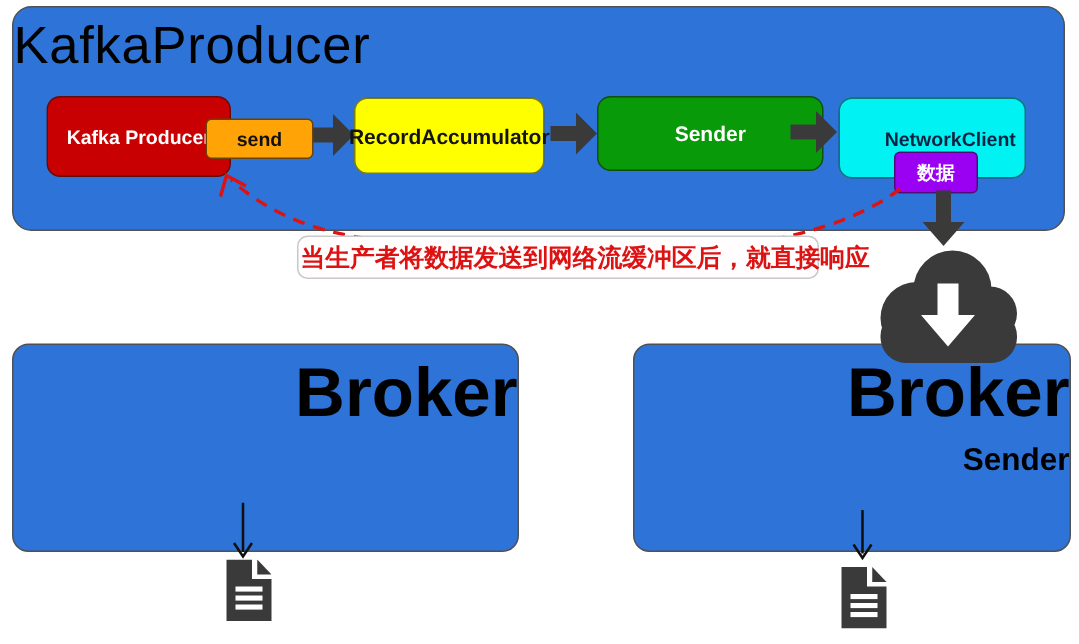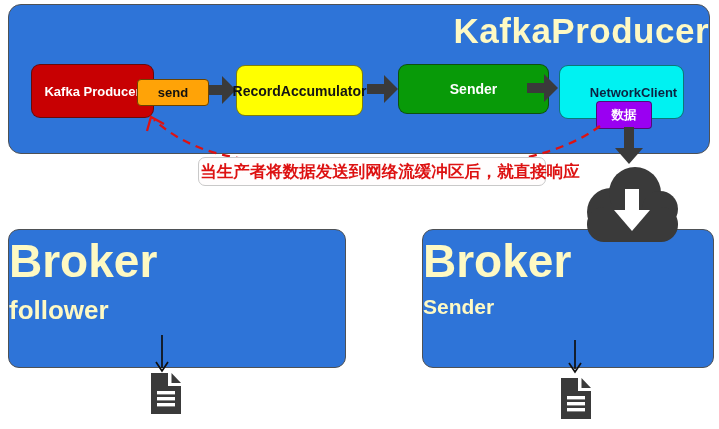--- a/index.html
+++ b/index.html
@@ -6,22 +6,22 @@
   .canvas{
     position:relative;width:719px;height:429px;background:#ffffff;overflow:hidden;
     font-family:"Liberation Sans","DejaVu Sans",sans-serif;
   }
   
   .producer{
     position:absolute;left:8px;top:4px;width:702px;height:150px;
     border:1.5px solid #4e5155;border-radius:13px;box-sizing:border-box;
   }
   .producer-title{
-    position:absolute;left:0;right:0;top:6px;text-align:right;
-    color:#fef9c3;font-size:35px;font-weight:700;letter-spacing:.5px;
+    position:absolute;left:0;right:0;top:6px;text-align:left;
+    color:#000000;font-size:35px;font-weight:400;letter-spacing:.5px;
   }
   .node{
     position:absolute;display:flex;align-items:center;justify-content:center;
     font-weight:700;border:1.4px solid rgba(20,20,20,.55);box-sizing:border-box;
     border-radius:9px;text-align:center;
   }
   .node-red{left:22px;top:59px;width:123px;height:54px;color:#ffffff;font-size:13px;}
   .node-send{left:128px;top:74px;width:72px;height:27px;color:#111111;font-size:13px;border-radius:4px;border:1.6px solid #6b4300;z-index:3;}
   .node-yellow{left:227px;top:60px;width:127px;height:51px;color:#141414;font-size:14px;}
   .node-green{left:389px;top:59px;width:151px;height:50px;color:#ffffff;font-size:14px;}
@@ -46,21 +46,21 @@
     background:#fffdfd;border:1.2px solid #c9c9c9;border-radius:7px;box-sizing:border-box;
     display:flex;align-items:center;justify-content:center;
     font-size:16.5px;font-weight:700;z-index:6;white-space:nowrap;padding-left:36px;
   }
   
   .overlay{position:absolute;left:0;top:0;width:719px;height:429px;pointer-events:none;}
   .dashed-layer{z-index:5;}
   
   .broker{
     position:absolute;border:1.4px solid #4e5155;border-radius:11px;box-sizing:border-box;
-    text-align:left;color:#fef9c3;
+    text-align:right;color:#000000;
   }
   .broker-follower{left:8px;top:229px;width:338px;height:139px;}
   .broker-leader{left:422px;top:229px;width:292px;height:139px;}
   .broker-title{font-size:46px;font-weight:800;margin-top:6px;line-height:1.1;}
   .broker-sub{font-weight:700;margin-top:8px;}
   .broker-follower .broker-sub{font-size:26px;}
   .broker-leader .broker-sub{font-size:21px;}
   .cloud-wrap{position:absolute;left:578px;top:160px;z-index:7;}
   .thin-arrow{position:absolute;z-index:8;}
   .ta-left{left:154px;top:335px;}
@@ -125,21 +125,20 @@
         <circle cx="82" cy="49" r="18"></circle>
         <rect x="9" y="47" width="91" height="35" rx="17"></rect>
       </g>
       <rect x="47" y="29" width="14" height="23" fill="#ffffff"></rect>
       <polygon points="36,50 72,50 54,71" fill="#ffffff"></polygon>
     </svg>
   </div>
 
   <div class="broker broker-follower" style="background: rgb(46, 116, 216);">
     <div class="broker-title">Broker</div>
-    <div class="broker-sub">follower</div>
   </div>
 
   <div class="broker broker-leader" style="background: rgb(46, 116, 216);">
     <div class="broker-title">Broker</div>
     <div class="broker-sub">Sender</div>
   </div>
 
   <svg class="thin-arrow ta-left" width="16" height="38" viewBox="0 0 16 38">
     <path d="M8 0 V33 M2 27 L8 36 L14 27" fill="none" stroke="#101010" stroke-width="1.7"></path>
   </svg>

